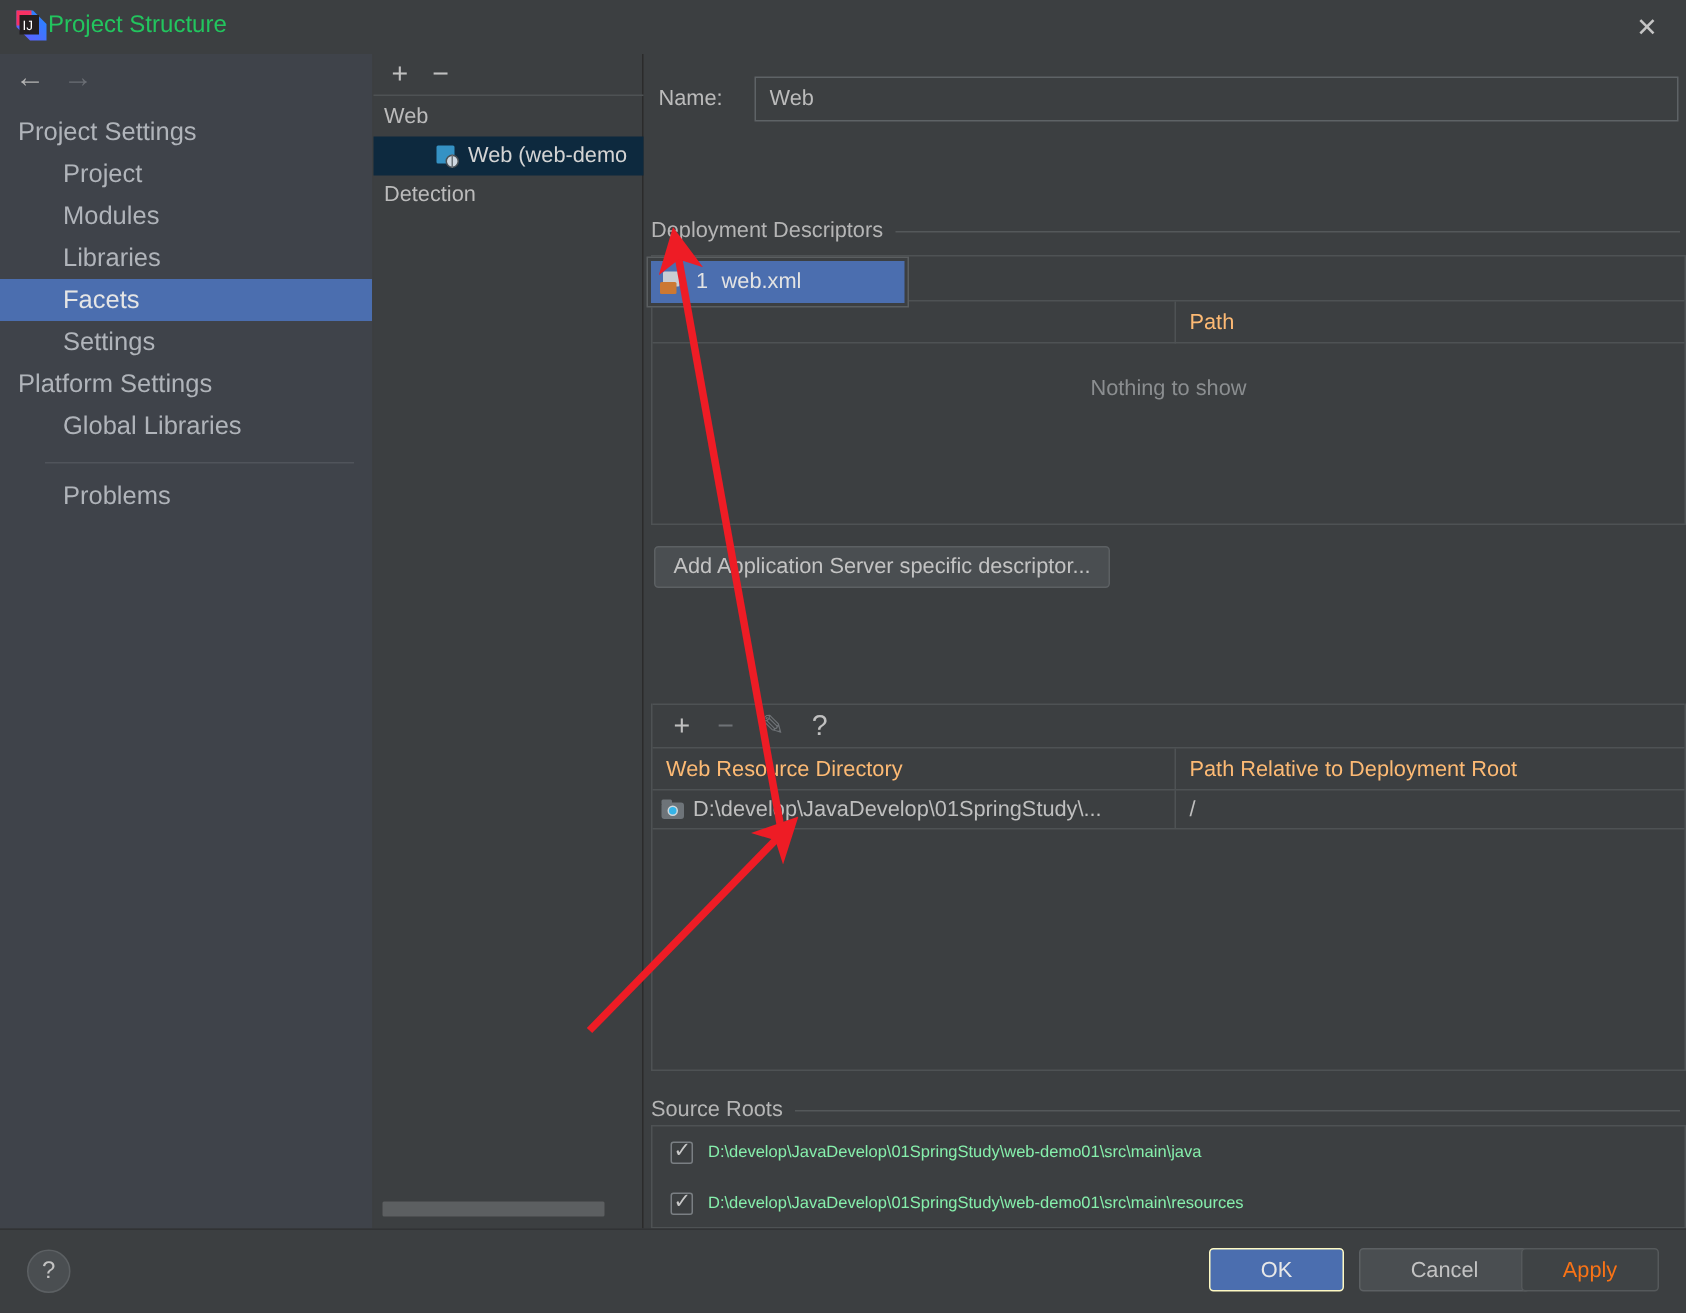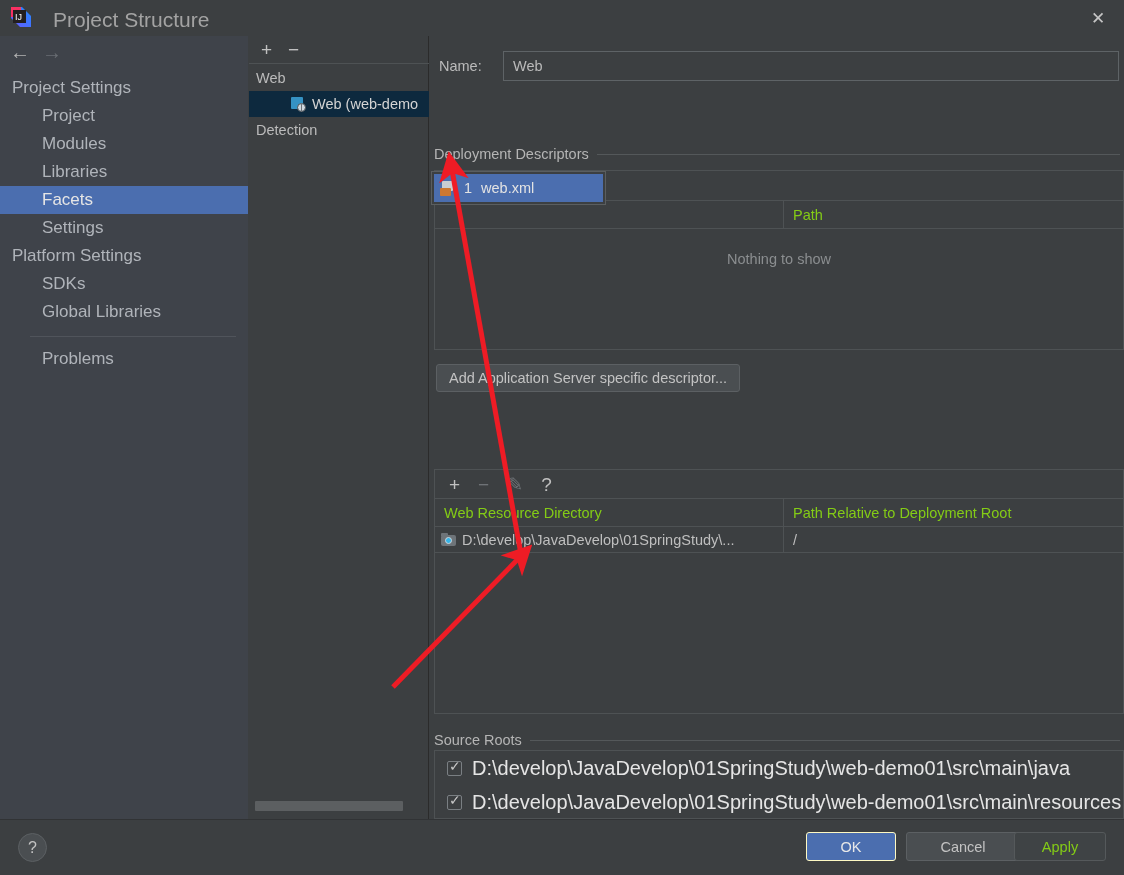--- a/index.html
+++ b/index.html
@@ -16,22 +16,22 @@
   
   .titlebar {
     position: absolute; left: 0; top: 0; width: 1124px; height: 36px;
     background: #3c3f41;
     display: flex; align-items: center;
   }
   .ij-logo {
     position: absolute; left: 10px; top: 6px; width: 22px; height: 22px;
   }
   .title-text {
-    position: absolute; left: 53px; top: 8px;
-    font-size: 21px; color: #a3a3a3;
+    position: absolute; left: 32px; top: 8px;
+    font-size: 16px; color: #22c55e;
   }
   .close-btn {
     position: absolute; right: 14px; top: 7px;
     width: 24px; height: 22px;
     display: flex; align-items: center; justify-content: center;
     color: #c5c5c5; font-size: 17px; line-height: 1;
     cursor: pointer;
   }
 
   
@@ -139,21 +139,21 @@
   .panel-box {
     position: absolute; border: 1px solid #4e5254; background: #3c3f41;
   }
   .panel-toolbar {
     height: 30px; display: flex; align-items: center; gap: 18px;
     padding-left: 14px; border-bottom: 1px solid #4e5254;
   }
   .table-head {
     height: 28px; display: flex; align-items: center;
     border-bottom: 1px solid #4e5254;
-    color: #84cc16; font-size: 14.5px;
+    color: #fdba74; font-size: 14.5px;
   }
   .th { padding-left: 9px; height: 28px; display: flex; align-items: center; }
   .th.sep { border-left: 1px solid #4e5254; }
   .empty-msg {
     text-align: center; color: #8b8e90; font-size: 14.5px; padding-top: 22px;
   }
 
   .pill-btn {
     position: absolute;
     background: #4a4e51; border: 1px solid #5c6063; color: #c3c3c3;
@@ -178,21 +178,21 @@
     background: #6e7479; border-radius: 1px 1px 0 0;
   }
   .dir-icon .dot {
     position: absolute; left: 4px; top: 4px; width: 7px; height: 7px;
     border-radius: 50%; background: #35b4e8; border: 1px solid #cfd8dd;
   }
 
   
   .src-row {
     height: 34px; display: flex; align-items: center; padding-left: 12px;
-    font-size: 20px; color: #e5e5e5; white-space: nowrap;
+    font-size: 11px; color: #86efac; white-space: nowrap;
   }
   .cbox {
     width: 15px; height: 15px; margin-right: 10px; flex: 0 0 auto;
     background: #3c3f41; border: 1px solid #7a7f83; border-radius: 2px;
     position: relative;
   }
   .cbox.checked::after {
     content: "✓"; position: absolute; left: 1px; top: -3px;
     font-size: 14px; color: #c8c8c8; line-height: 15px;
   }
@@ -244,21 +244,21 @@
   .btn-ok {
     left: 806px; width: 90px; background: #4b6eaf;
     border: 1px solid #fef9c3; color: #e8e8e8;
   }
   .btn-cancel {
     left: 906px; width: 114px; background: #4a4e51;
     border: 1px solid #5c6063; color: #c3c3c3;
   }
   .btn-apply {
     left: 1014px; width: 92px; background: #3f4345;
-    border: 1px solid #55595b; color: #84cc16;
+    border: 1px solid #55595b; color: #f97316;
   }
 
   
   .arrows {
     position: absolute; left: 0; top: 0; width: 1124px; height: 875px;
     pointer-events: none; z-index: 60;
   }
 </style>
 </head>
 <body>
@@ -310,23 +310,20 @@
       <div class="nav-row child selected">
         <span>Facets</span>
       </div>
       <div class="nav-row child">
         <span>Settings</span>
       </div>
       <div class="nav-row group">
         <span>Platform Settings</span>
       </div>
       <div class="nav-row child">
-        <span>SDKs</span>
-      </div>
-      <div class="nav-row child">
         <span>Global Libraries</span>
       </div>
       <div class="nav-sep"></div>
       <div class="nav-row child">
         <span>Problems</span>
       </div>
     </div>
   </div>
 
   <div class="midpanel">

